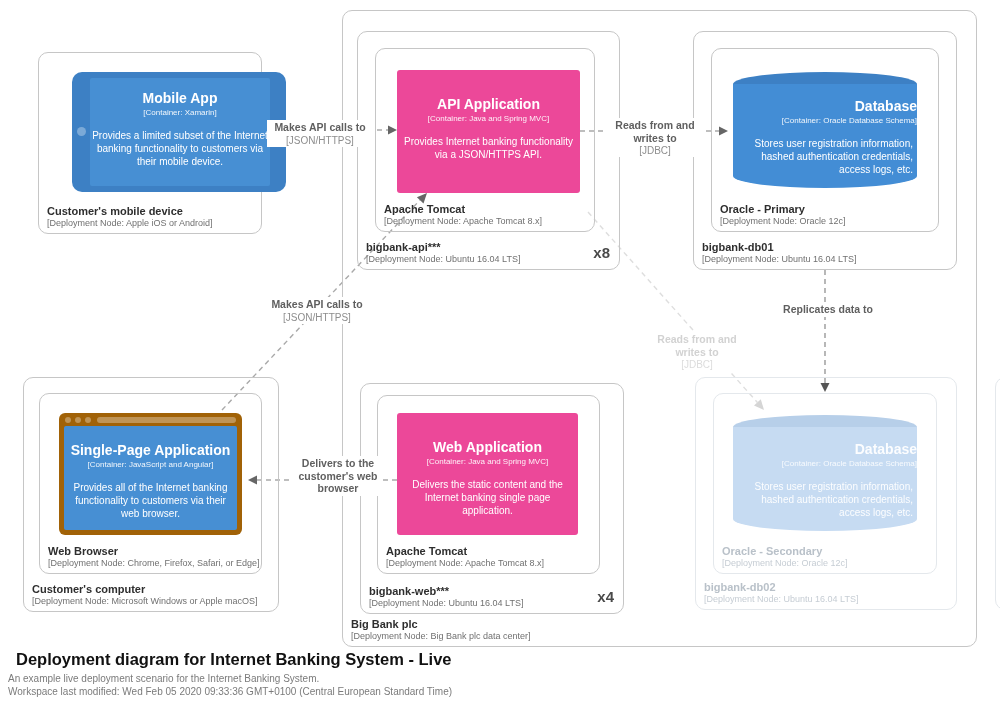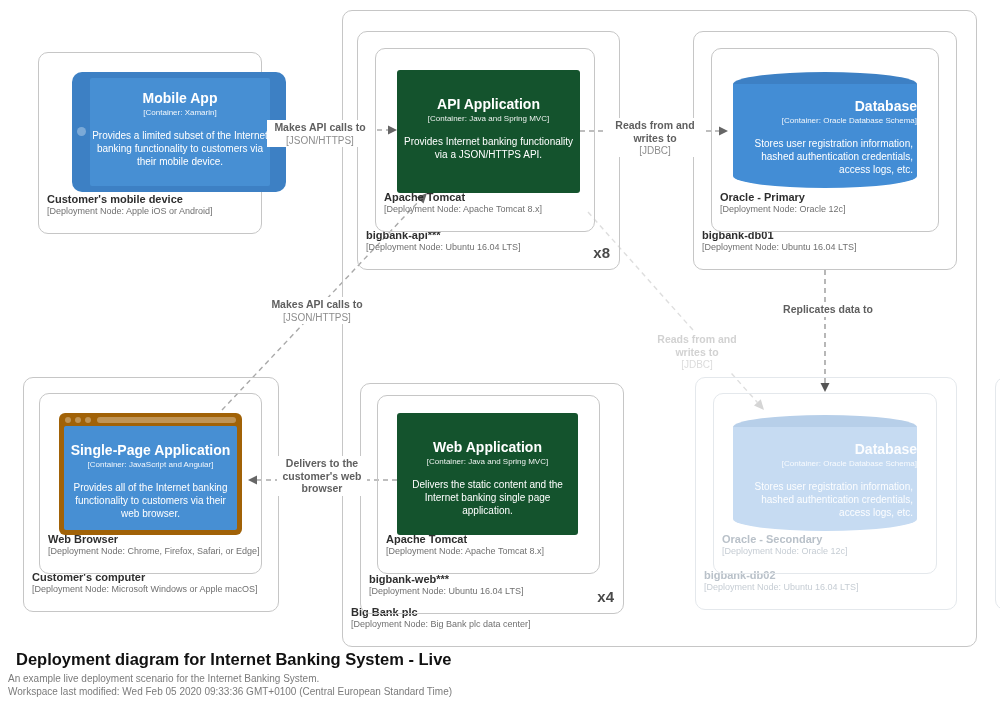--- a/index.html
+++ b/index.html
@@ -5,28 +5,28 @@
   html,body{margin:0;padding:0;}
   body{
     width:1000px;height:705px;position:relative;overflow:hidden;
     background:#ffffff;
     font-family:"Liberation Sans","DejaVu Sans",sans-serif;
     -webkit-font-smoothing:antialiased;
   }
   
   .node{position:absolute;border:1px solid #c6c6c6;border-radius:10px;background:transparent;}
   .node.faded{border-color:#e4e8ec;}
-  .node-label{position:absolute;left:8px;bottom:16px;white-space:nowrap;}
+  .node-label{position:absolute;left:8px;bottom:4px;white-space:nowrap;}
   .nl-name{font-size:11px;font-weight:bold;color:#2e2e2e;line-height:1.2;}
   .nl-meta{font-size:9px;color:#707070;line-height:1.25;}
   .faded .nl-name{color:#b9c1c9;}
   .faded .nl-meta{color:#c6cdd4;}
   .instances{position:absolute;right:9px;bottom:8px;font-size:15px;font-weight:bold;color:#4a4a4a;}
   
-  .el-rect{position:absolute;background:#14532d;border-radius:3px;color:#fff;text-align:center;padding-top:26px;box-sizing:border-box;}
+  .el-rect{position:absolute;background:#ec4899;border-radius:3px;color:#fff;text-align:center;padding-top:26px;box-sizing:border-box;}
   .el-title{font-size:14px;font-weight:bold;line-height:1.15;}
   .el-meta{font-size:8px;opacity:.92;margin-top:2px;}
   .el-desc{font-size:10px;line-height:1.32;margin-top:12px;padding:0 6px;}
   
   .mobile{position:absolute;background:#3d80c4;border-radius:10px;}
   .mobile-screen{position:absolute;left:18px;right:16px;top:6px;bottom:6px;background:#478fd3;border-radius:2px;}
   .mobile-btn{position:absolute;left:5px;top:50%;margin-top:-5px;width:9px;height:9px;border-radius:50%;background:rgba(255,255,255,.32);}
   .mobile-spk{position:absolute;right:6px;top:50%;margin-top:-9px;width:3px;height:18px;border-radius:2px;background:rgba(255,255,255,.35);}
   .mobile-content{position:absolute;top:6px;bottom:6px;left:18px;right:16px;padding-top:12px;color:#fff;text-align:center;}
   .mobile-content .el-desc{padding:0 2px;}
@@ -45,21 +45,21 @@
   .cyl-content .el-desc{padding:0 4px;}
   .faded-el .cyl-top{background:#b7cfe9;}
   .faded-el .cyl-body{background:#c6dbf2;}
   .faded-el .cyl-content{color:rgba(255,255,255,.95);}
   
   .rel{position:absolute;transform:translateX(-50%);text-align:center;background:#fff;padding:1px 3px;}
   .rel-label{font-size:10.5px;font-weight:bold;color:#5f5f5f;line-height:1.2;}
   .rel-tech{font-size:10px;color:#8d8d8d;margin-top:1px;}
   .rel.faded-rel .rel-label{color:#d2d2d2;}
   .rel.faded-rel .rel-tech{color:#dcdcdc;}
-  .w90{width:90px;} .w100{width:100px;} .w84{width:84px;} .w110{width:110px;}
+  .w90{width:90px;} .w100{width:100px;} .w84{width:84px;margin-left:16px;} .w110{width:110px;}
   
   #wires{position:absolute;left:0;top:0;pointer-events:none;}
   
   .footer-title{position:absolute;left:16px;top:650px;font-size:16.5px;font-weight:bold;color:#111;}
   .footer-sub{position:absolute;left:8px;top:673px;font-size:10px;color:#7b7b7b;}
   .footer-mod{position:absolute;left:8px;top:686px;font-size:10px;color:#7b7b7b;}
 </style>
 </head>
 <body>
 

